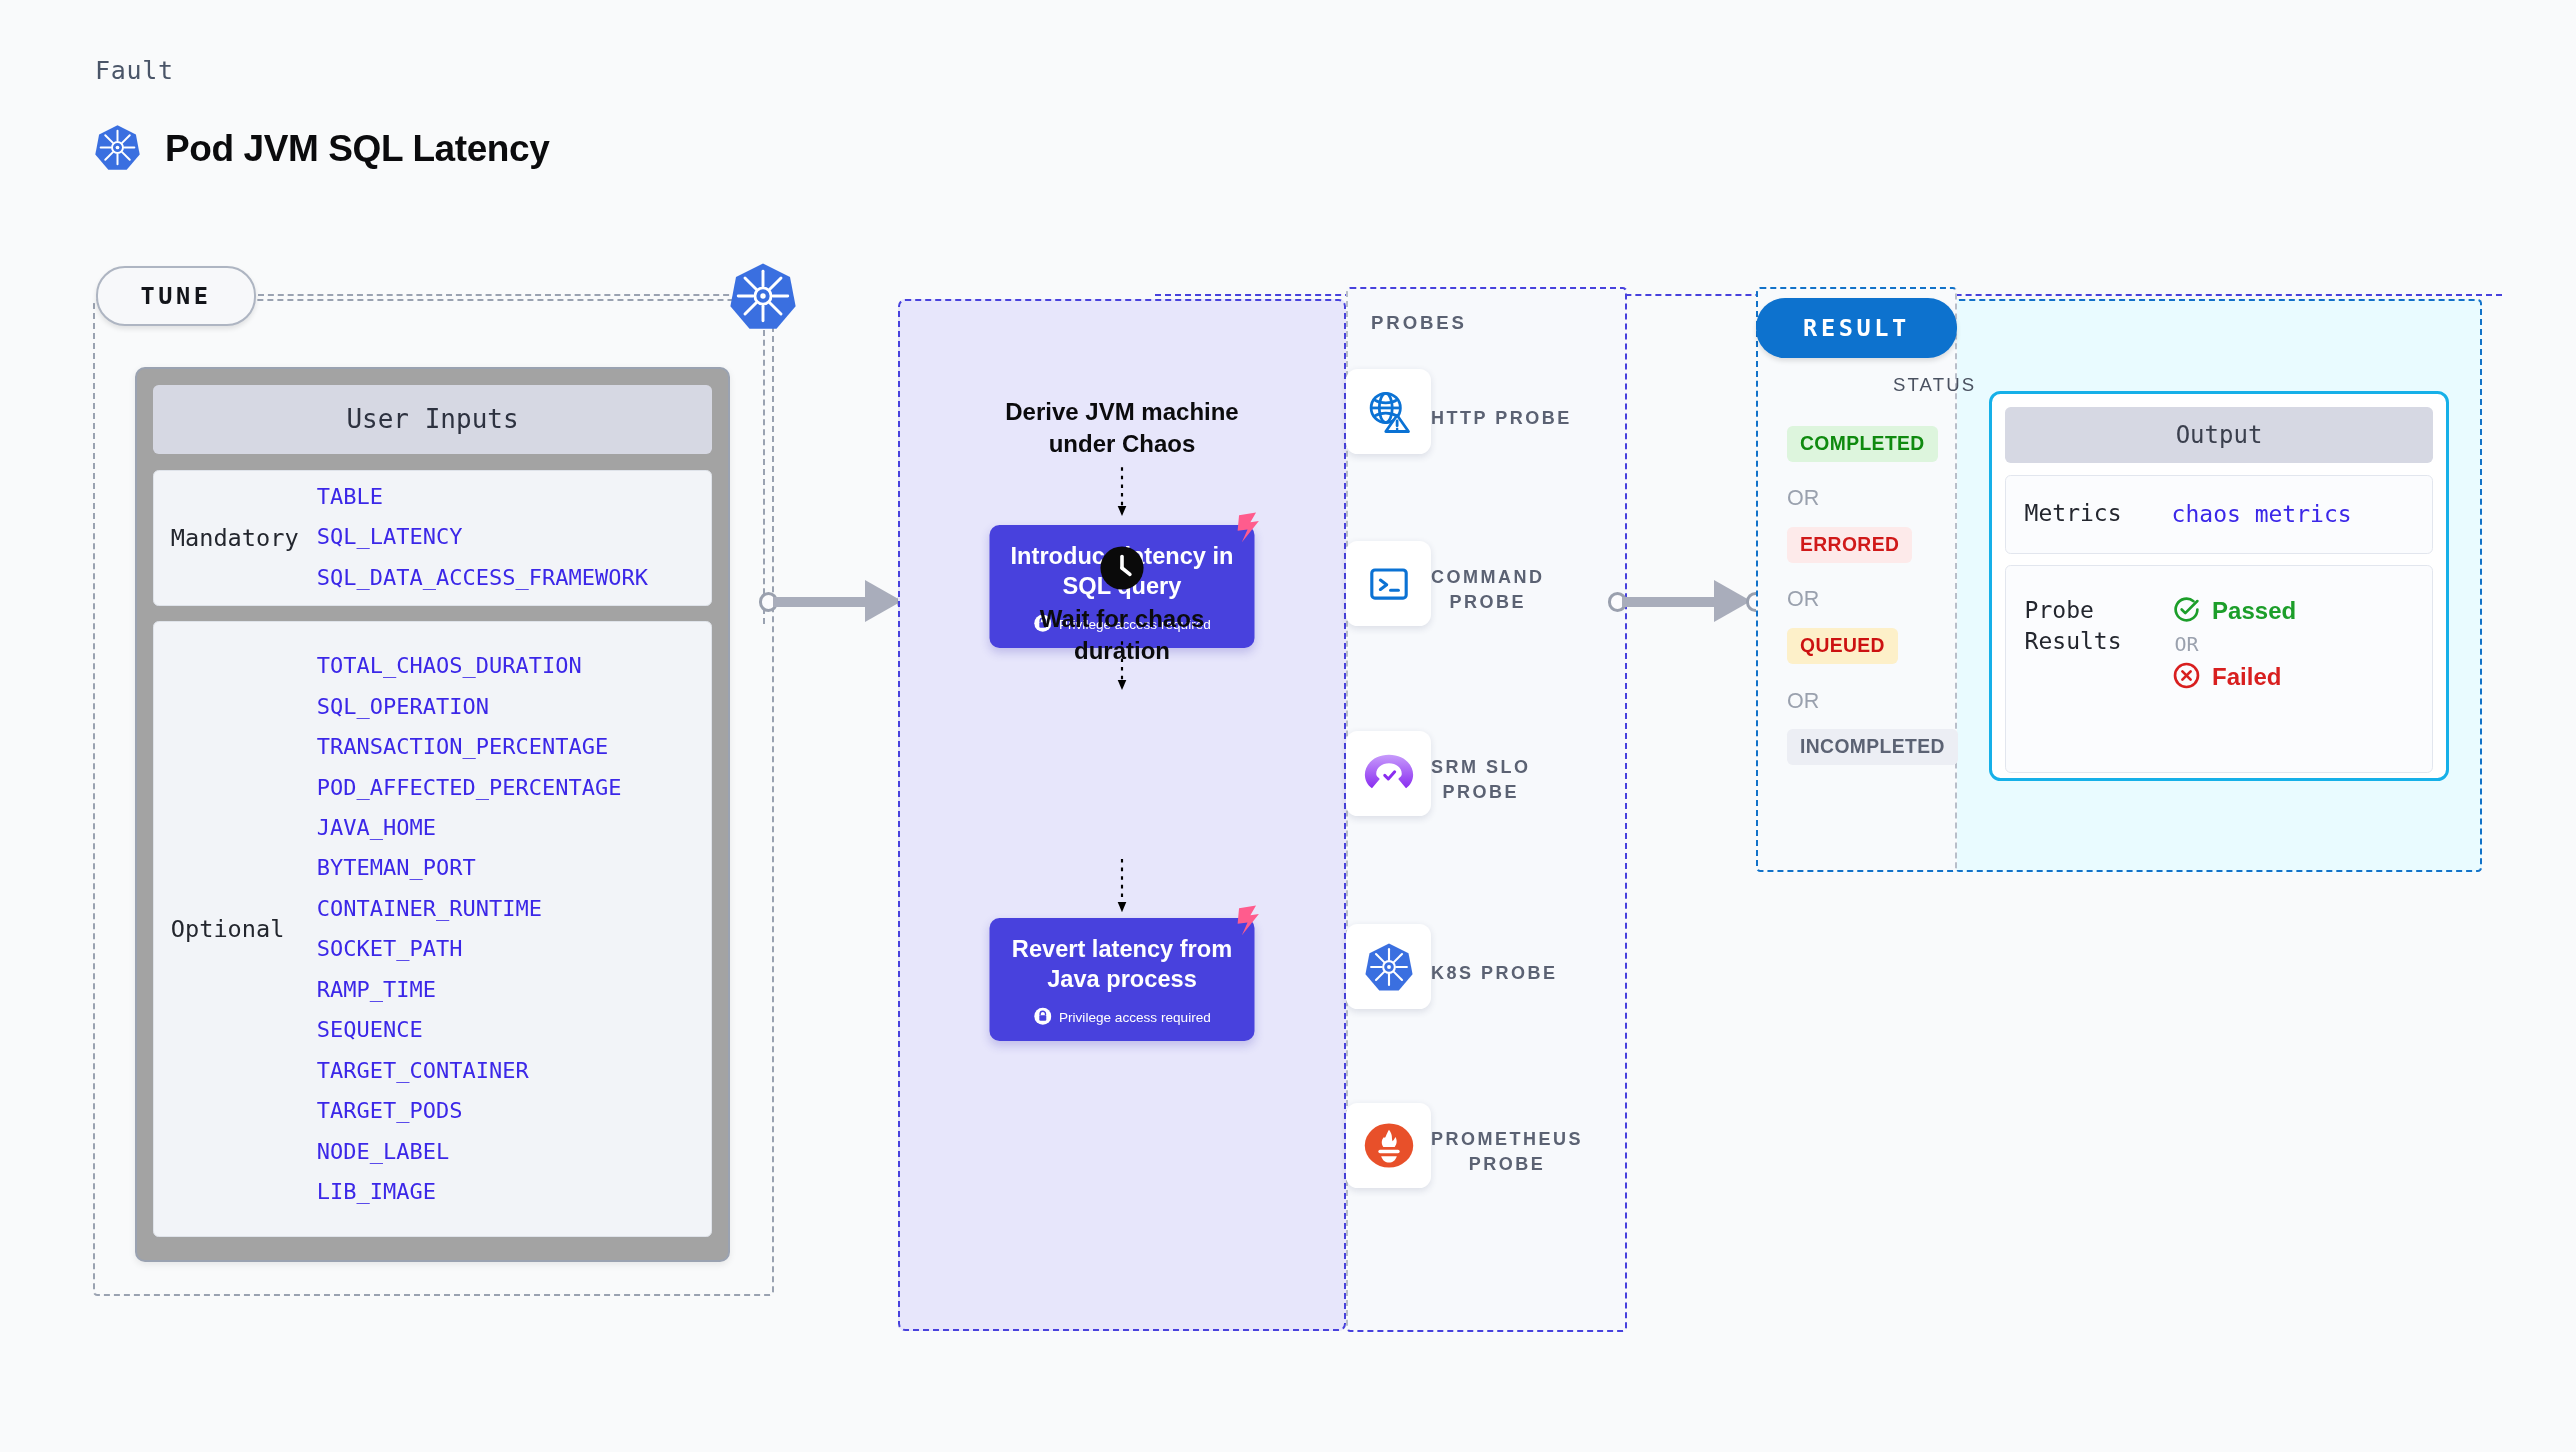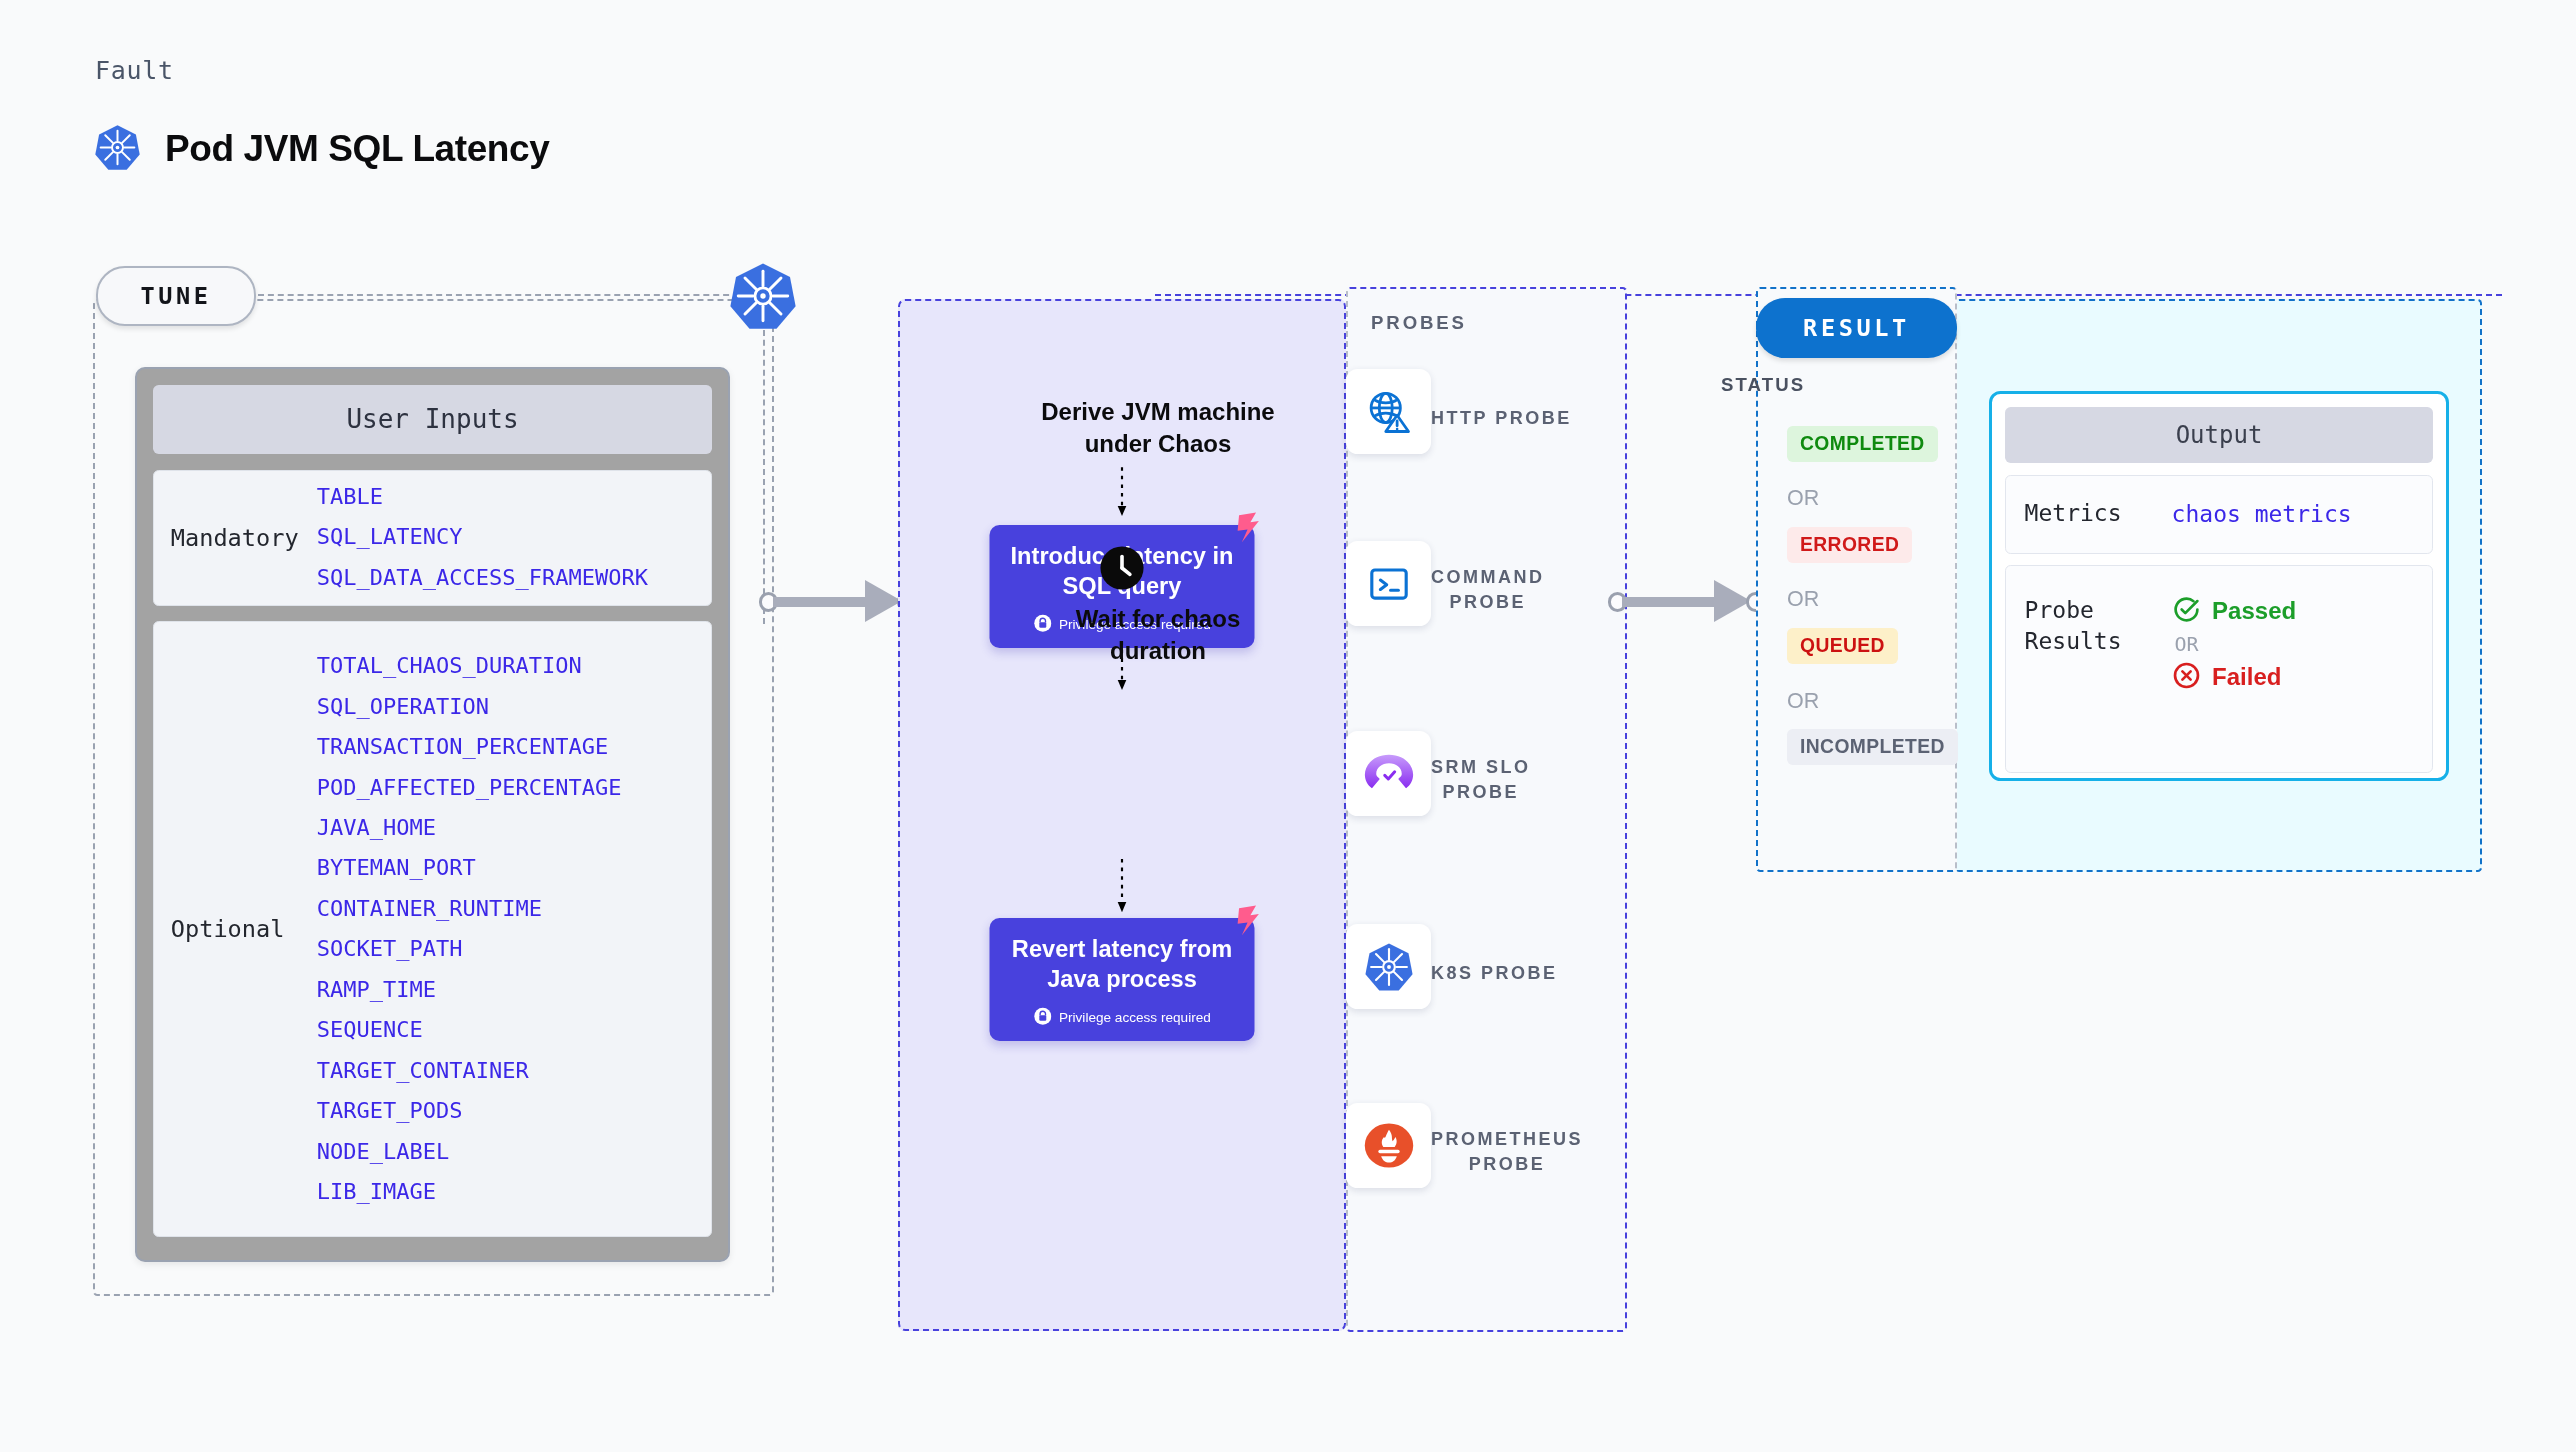--- a/index.html
+++ b/index.html
@@ -126,21 +126,21 @@
   }
   .arrow-conn .head {
     position: absolute; top: 7.2px; width: 0; height: 0;
     border-top: 21.5px solid transparent; border-bottom: 21.5px solid transparent;
     border-left: 37px solid #a9adbb;
   }
   #arrow1 { left: 759px; top: 573px; width: 158px; }
   #arrow2 { left: 1608px; top: 573px; width: 158px; }
 
   
-  .exec-inner { position: absolute; left: 898px; top: 299px; width: 448px; height: 1032px; padding-left: 36px; }
+  .exec-inner { position: absolute; left: 898px; top: 299px; width: 448px; height: 1032px; }
   .exec-step-title {
     position: absolute; width: 100%; text-align: center;
     font-size: 24px; font-weight: bold; color: #0b0b0d; line-height: 1.32;
   }
   #exec-title-1 { top: 97px; }
   #exec-wait-title { top: 304px; }
   .dotted-arrow { position: absolute; left: 50%; transform: translateX(-50%); }
   .exec-action {
     position: absolute; left: 50%; transform: translateX(-50%);
     width: 265px; background: #4841dd; border-radius: 10px;
@@ -171,22 +171,22 @@
     display: flex; align-items: center; justify-content: center;
     box-shadow: 0 2.1px 7.2px rgba(30,40,80,.12);
   }
   .probe-label {
     margin-top: 13px; text-align: center; font-size: 18px; font-weight: bold;
     letter-spacing: 2.5px; color: #5b6273; line-height: 1.38;
   }
 
   
   .status-title {
-    position: absolute; left: 1721px; top: 374px;
-    font-size: 18.6px; font-weight: bold; letter-spacing: 2.1px; color: #4a5160;
+    position: absolute; left: 1893px; top: 374px;
+    font-size: 18.6px; font-weight: normal; letter-spacing: 2.1px; color: #4a5160;
   }
   .status-chip {
     position: absolute; left: 1787px; display: inline-flex; align-items: center; justify-content: center;
     padding: 7.2px 13px; border-radius: 5.7px; font-size: 19.3px; font-weight: bold; letter-spacing: 0.4px;
   }
   .status-or {
     position: absolute; left: 1787px; font-size: 21.5px; color: #9aa1ae;
     font-family: "Liberation Sans", sans-serif;
   }
 

